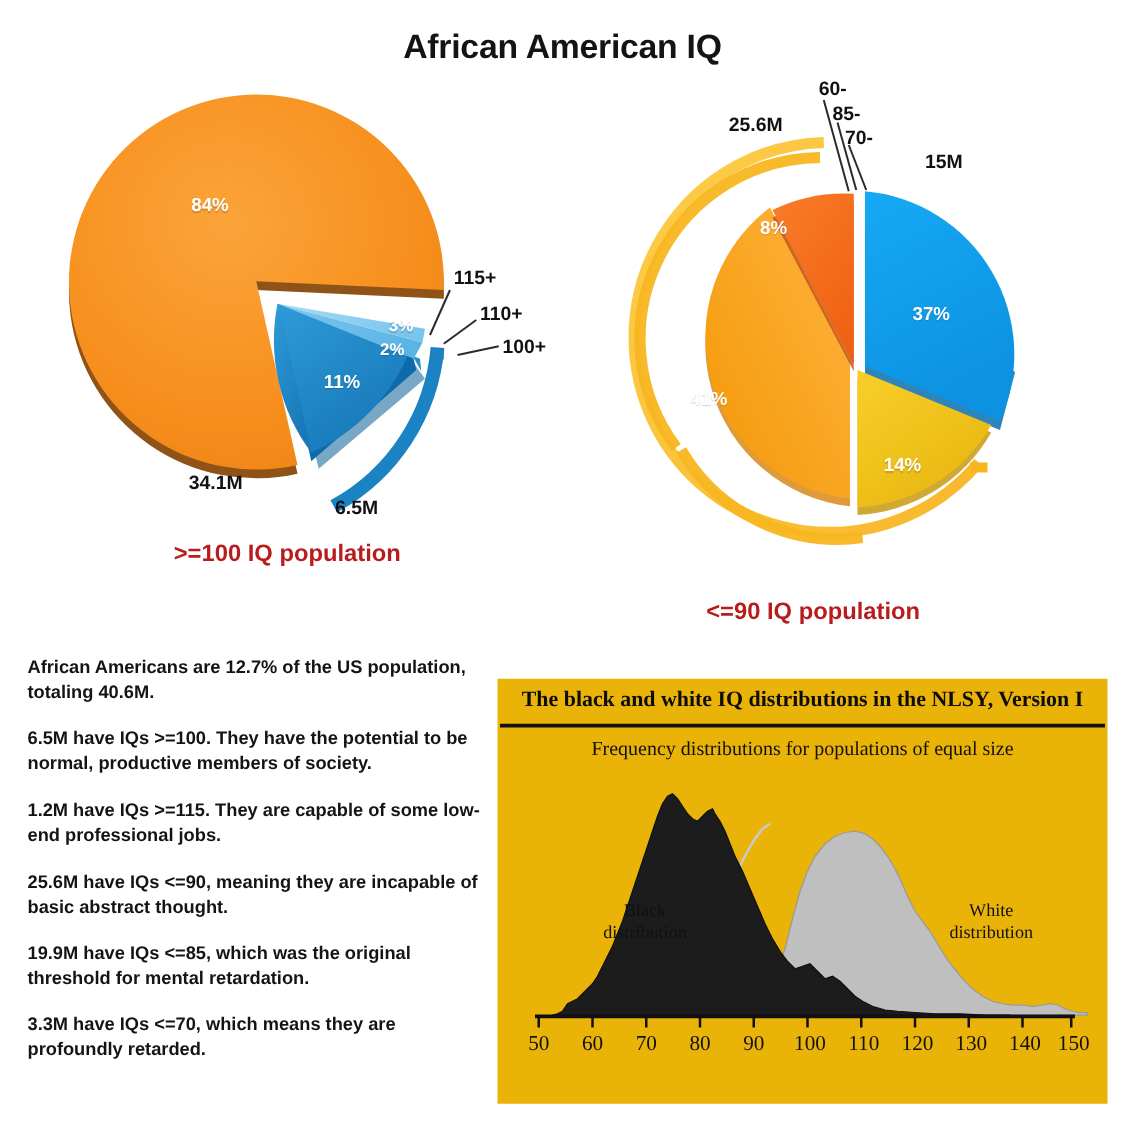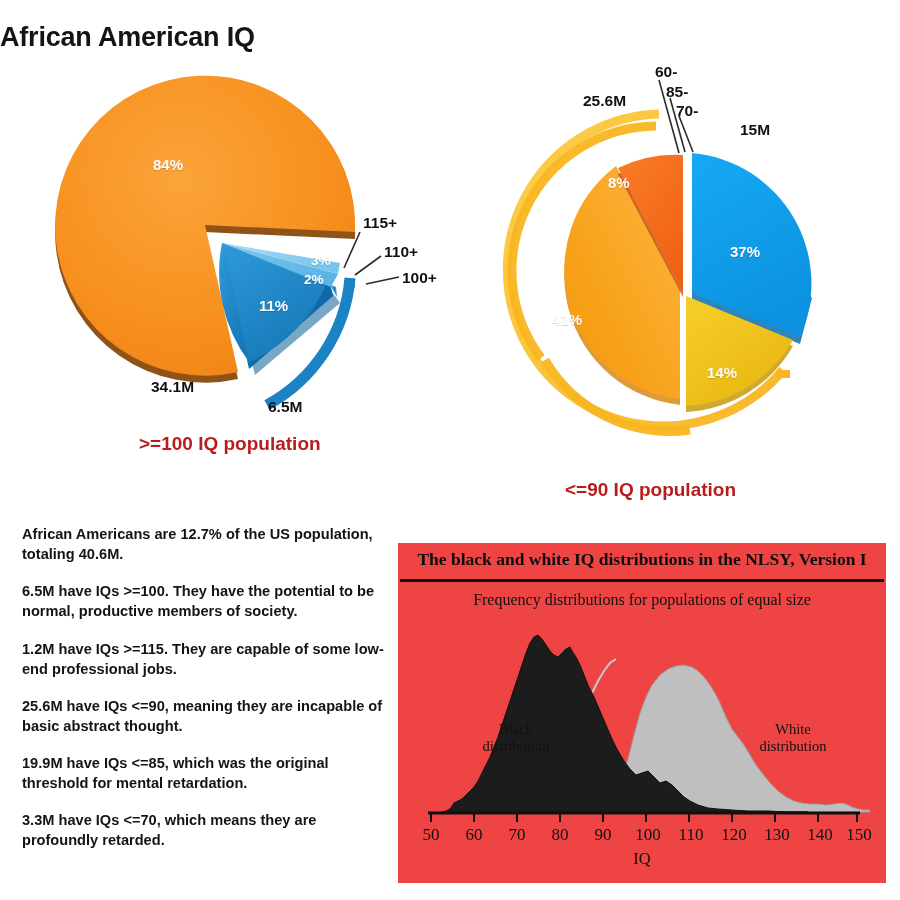--- a/index.html
+++ b/index.html
@@ -16,20 +16,21 @@
     font-family: "Liberation Sans", sans-serif;
     color: #141414;
   }
 
   
   #chart-title {
     position: absolute;
     left: 0;
     top: 22px;
     width: 900px;
+    text-align: center;
     font-size: 27px;
     font-weight: bold;
     letter-spacing: -0.2px;
     color: #141414;
   }
 
   
   .pie-svg {
     position: absolute;
     left: 0;
@@ -80,21 +81,21 @@
   }
   #body-copy p:last-child { margin-bottom: 0; }
 
   
   #nlsy {
     position: absolute;
     left: 398px;
     top: 543px;
     width: 488px;
     height: 340px;
-    background: #ef4444;
+    background: #eab308;
   }
   #nlsy-title {
     position: absolute;
     left: 2px;
     top: 6px;
     width: 484px;
     text-align: center;
     font-family: "Liberation Serif", serif;
     font-size: 17.5px;
     font-weight: bold;
@@ -370,16 +371,15 @@
 
     <div class="dist-lbl" style="left:63px; top:178px; width:110px;text-align:center;">
       <div>Black</div>
       <div>distribution</div>
     </div>
     <div class="dist-lbl" style="left:340px; top:178px; width:110px;">
       <div>White</div>
       <div>distribution</div>
     </div>
 
-    <div id="nlsy-xaxis-title">IQ</div>
   </div>
 
 </div>
 
 </body></html>

